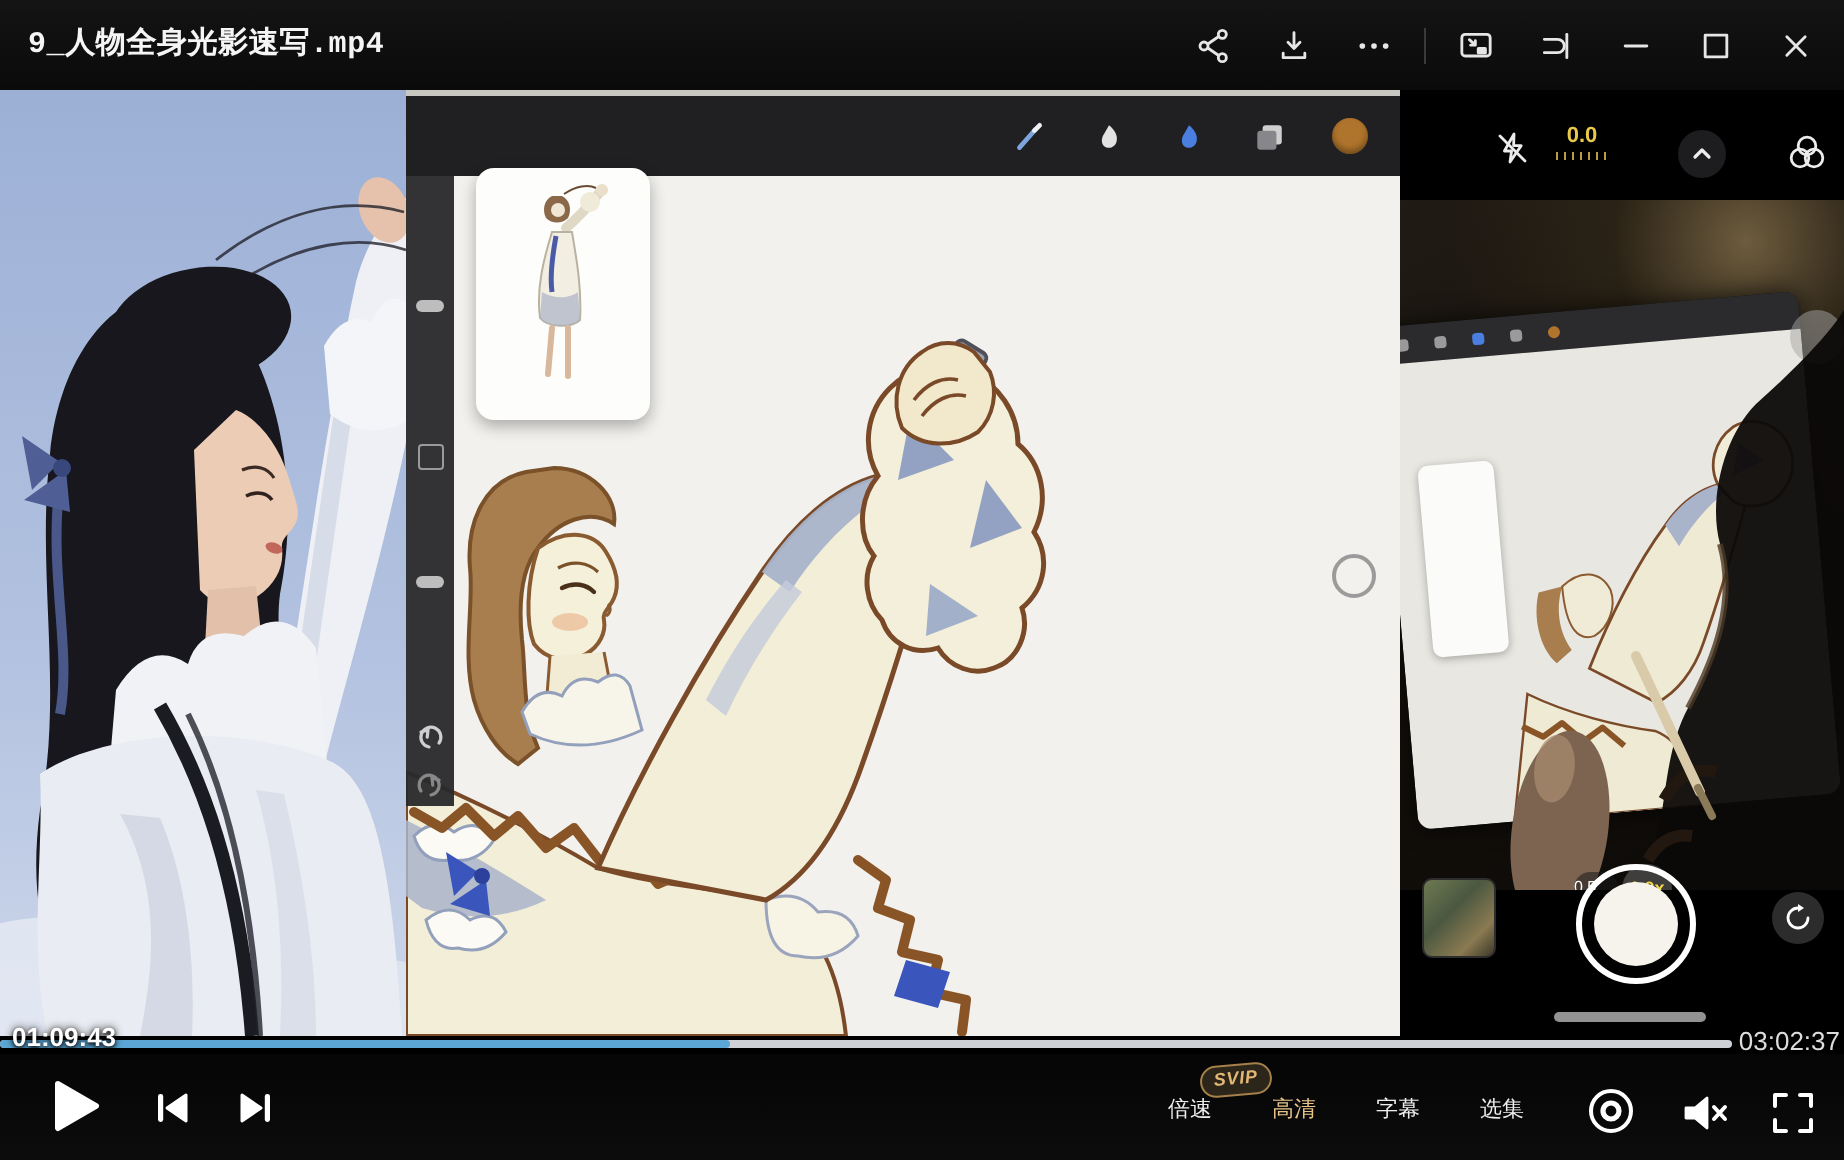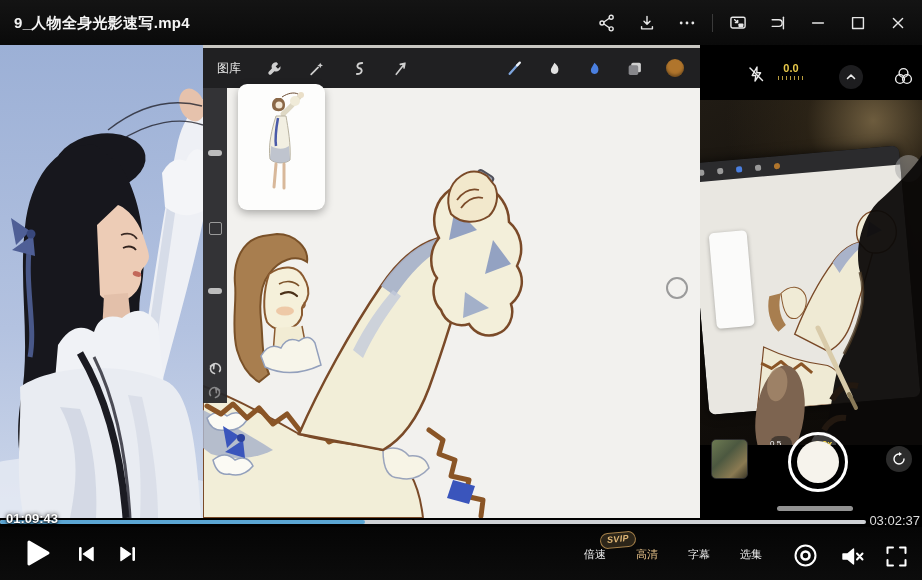--- a/index.html
+++ b/index.html
@@ -1,20 +1,20 @@
 <!DOCTYPE html>
 <html><head>
 <meta charset="utf-8">
 <style>
   html,body{margin:0;padding:0;background:#000;}
   .window{position:relative;width:922px;height:580px;background:#000;overflow:hidden;
           font-family:"Liberation Sans",sans-serif;-webkit-font-smoothing:antialiased;}
   
   .titlebar{position:absolute;left:0;top:0;width:922px;height:45px;background:linear-gradient(#141414,#0a0a0a);}
-  .title{position:absolute;left:14px;top:0;line-height:45px;font-size:15px;font-weight:bold;color:#f5f5f5;letter-spacing:.3px;}
+  .title{position:absolute;left:14px;top:0;line-height:45px;font-size:15px;font-weight:bold;color:#f5f5f5;letter-spacing:.3px;font-family:Liberation Mono, monospace;}
   .tb-icons{position:absolute;right:4px;top:0;height:45px;display:flex;align-items:center;}
   .tb-btn{width:40px;height:45px;display:flex;align-items:center;justify-content:center;background:none;border:none;padding:0;cursor:pointer;}
   .tb-btn svg{width:20px;height:20px;stroke:#e6e6e6;fill:none;stroke-width:1.7;stroke-linecap:round;stroke-linejoin:round;}
   .tb-divider{width:1px;height:18px;background:#3a3a3a;margin:0 5px;}
   
   .video-area{position:absolute;left:0;top:45px;width:922px;height:473px;background:#000;overflow:hidden;}
   .photo-panel{position:absolute;left:0;top:0;width:203px;height:473px;overflow:hidden;}
   
   .ipad-panel{position:absolute;left:203px;top:0;width:497px;height:473px;background:#0d0d0d;overflow:hidden;}
   .ipad-topline{position:absolute;left:0;top:0;width:100%;height:3px;background:#dddbd6;opacity:.9;}
@@ -53,21 +53,21 @@
            transform:rotate(-5deg);transform-origin:30% 40%;box-shadow:0 0 12px rgba(0,0,0,.7);overflow:hidden;}
   .vf-toolbar{height:19px;background:#2b2b2d;display:flex;align-items:center;gap:13px;padding-left:10px;}
   .vf-dot{width:6px;height:6px;border-radius:2px;background:#9a9a9a;}
   .vf-dot.blue{background:#4a7fe0;}
   .vf-dot.orange{background:#b0752c;border-radius:50%;}
   .vf-canvas{position:relative;height:233px;background:#e9e7e1;}
   .vf-card{position:absolute;left:15px;top:52px;width:38px;height:96px;background:#fbfbfa;border-radius:5px;
            box-shadow:0 1px 4px rgba(0,0,0,.3);}
   .sticker-circle{position:absolute;left:195px;top:55px;width:27px;height:27px;border-radius:50%;
                   background:rgba(165,165,165,.5);}
-  .zoom-pill-half{position:absolute;left:70px;top:336px;width:22px;height:16px;border-radius:8px;
+  .zoom-pill-half{position:absolute;left:87px;top:336px;width:22px;height:16px;border-radius:8px;
       background:rgba(25,25,25,.55);color:#fff;font-size:8px;line-height:16px;}
   .zoom-pill-one{position:absolute;left:111px;top:332px;width:25px;height:25px;border-radius:50%;
       background:rgba(105,105,105,.55);color:#f5d547;font-weight:bold;font-size:9px;text-align:center;line-height:25px;}
   .cam-thumb{position:absolute;left:11px;top:394px;width:35px;height:38px;border-radius:5px;border:1px solid #2d2d2d;
       background:linear-gradient(135deg,#6d7a52 0%,#4c5840 40%,#8a7a52 75%,#3c3828 100%);}
   .shutter{position:absolute;left:88px;top:387px;width:54px;height:54px;border:3px solid #fff;border-radius:50%;
            display:flex;align-items:center;justify-content:center;}
   .shutter-inner{width:42px;height:42px;border-radius:50%;background:#f6f3ec;}
   .flip-btn{position:absolute;left:186px;top:401px;width:26px;height:26px;border-radius:50%;background:rgba(80,80,80,.55);
             display:flex;align-items:center;justify-content:center;}
@@ -188,36 +188,20 @@
           <path d="M30 196 C24 240 36 280 30 312" stroke="#4f5f96" stroke-width="5" fill="none" opacity=".9"></path>
           <path d="M80 308 C100 342 120 392 126 473" stroke="#1b1b22" stroke-width="7" fill="none"></path>
           <path d="M94 312 C112 348 126 400 130 473" stroke="#24242e" stroke-width="3" fill="none" opacity=".8"></path>
         </g>
       </svg>
     </div>
 
     <div class="ipad-panel">
       <div class="ipad-topline"></div>
       <div class="pc-toolbar">
-        <div class="pc-left">
-          <span class="pc-gallery">图库</span>
-          <svg viewBox="0 0 16 16">
-            <path d="M10 2.2 a4.2 4.2 0 0 0 -4.5 5.8 L2.6 11 a1.7 1.7 0 0 0 2.4 2.4 L7.9 10.5 A4.2 4.2 0 0 0 13.7 5.9 L11.3 8.2 9.1 6 11.4 3.7 Z" fill="#cfcfcf"></path>
-          </svg>
-          <svg viewBox="0 0 16 16">
-            <path d="M3 13.5 L9.5 7" stroke="#cfcfcf" stroke-width="1.6" stroke-linecap="round"></path>
-            <path d="M11.5 2.5 l.8 1.8 1.8 .8 -1.8 .8 -.8 1.8 -.8 -1.8 -1.8 -.8 1.8 -.8 Z" fill="#cfcfcf"></path>
-          </svg>
-          <svg viewBox="0 0 16 16">
-            <path d="M11.5 2.8 C6 2.8 6 7.2 9 7.8 C12 8.4 12 13.2 6.5 13.2" stroke="#cfcfcf" stroke-width="1.8" fill="none" stroke-linecap="round"></path>
-          </svg>
-          <svg viewBox="0 0 16 16">
-            <path d="M4 13.5 L12.2 3 M12.2 3 l-4.4 1.1 M12.2 3 l-.9 4.5" stroke="#cfcfcf" stroke-width="1.5" fill="none" stroke-linecap="round" stroke-linejoin="round"></path>
-          </svg>
-        </div>
         <div class="pc-right">
           <svg viewBox="0 0 16 16">
             <path d="M3.5 13 L11 4.5" stroke="#7da4dc" stroke-width="2.2" stroke-linecap="round"></path>
             <path d="M10.5 5 L13 2.5" stroke="#eef2f8" stroke-width="2.2" stroke-linecap="round"></path>
           </svg>
           <svg viewBox="0 0 16 16">
             <path d="M8 2.5 C10.8 4.8 12.2 7.4 11.6 10 C11 12.6 8.4 13.8 6.3 12.7 C4.2 11.6 4.2 8.4 5.8 6.3 Z" fill="#e2e2e2"></path>
           </svg>
           <svg viewBox="0 0 16 16">
             <path d="M8 2.5 C10.8 4.8 12.2 7.4 11.6 10 C11 12.6 8.4 13.8 6.3 12.7 C4.2 11.6 4.2 8.4 5.8 6.3 Z" fill="#4a7fe0"></path>

